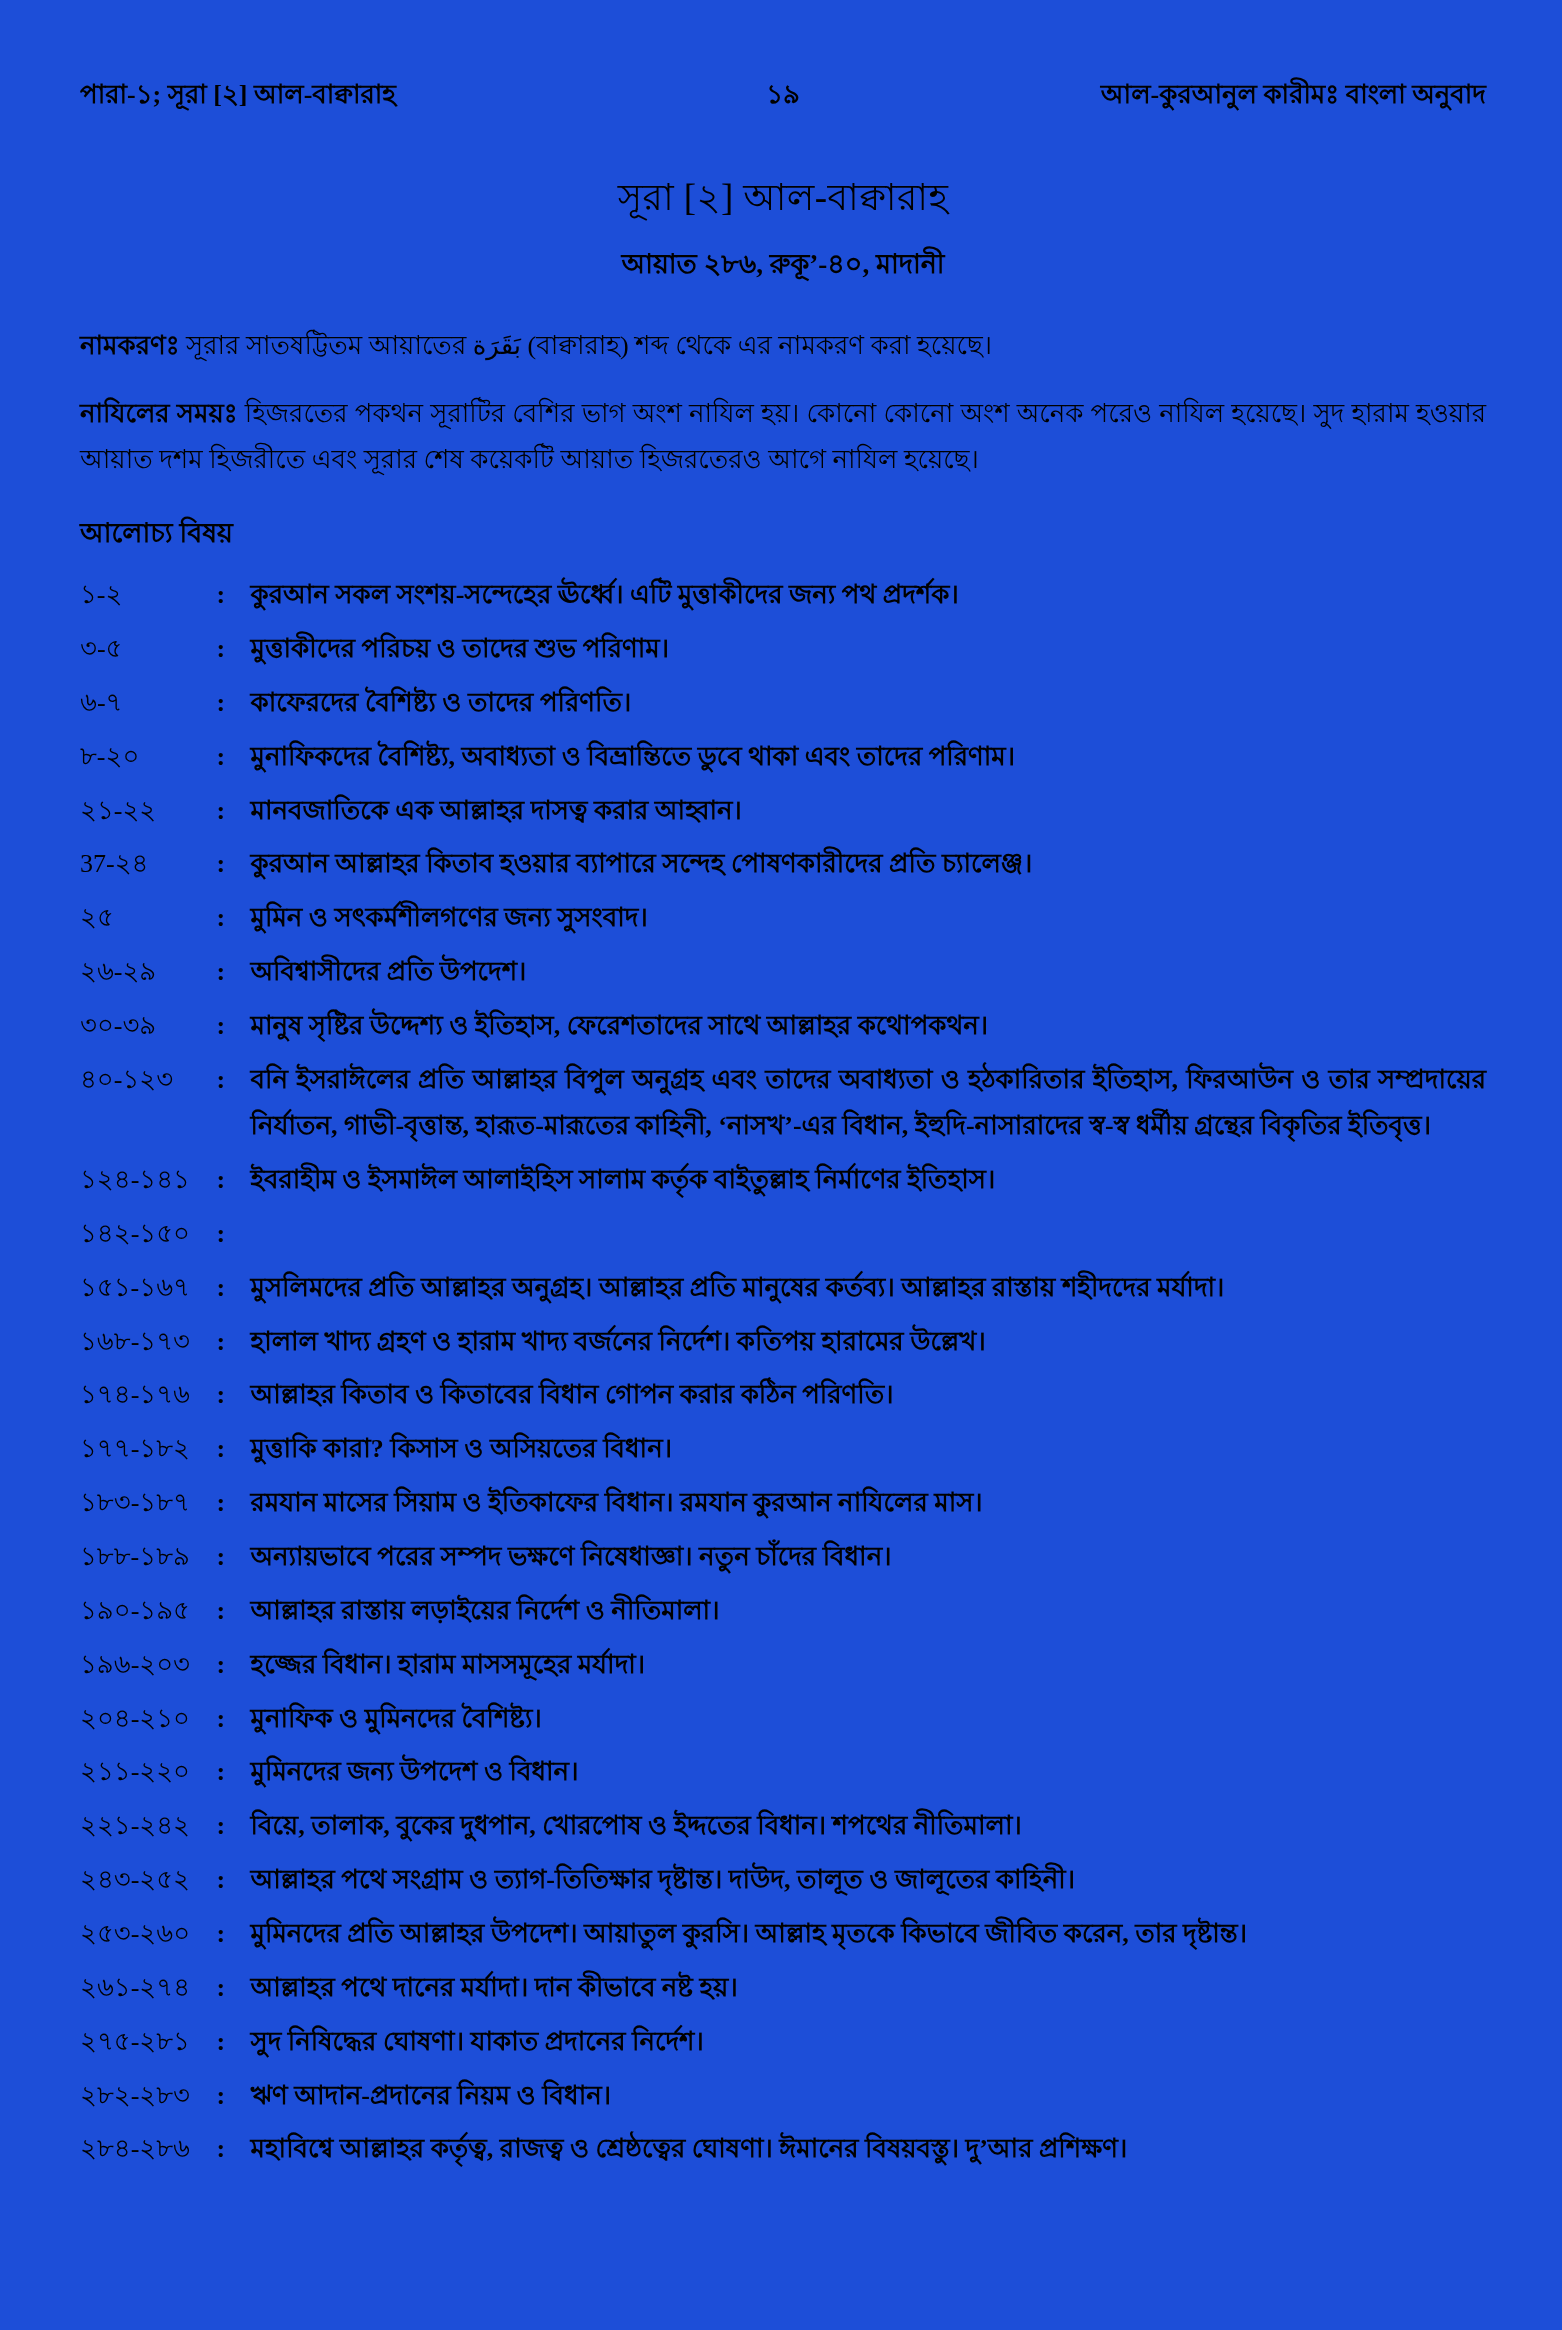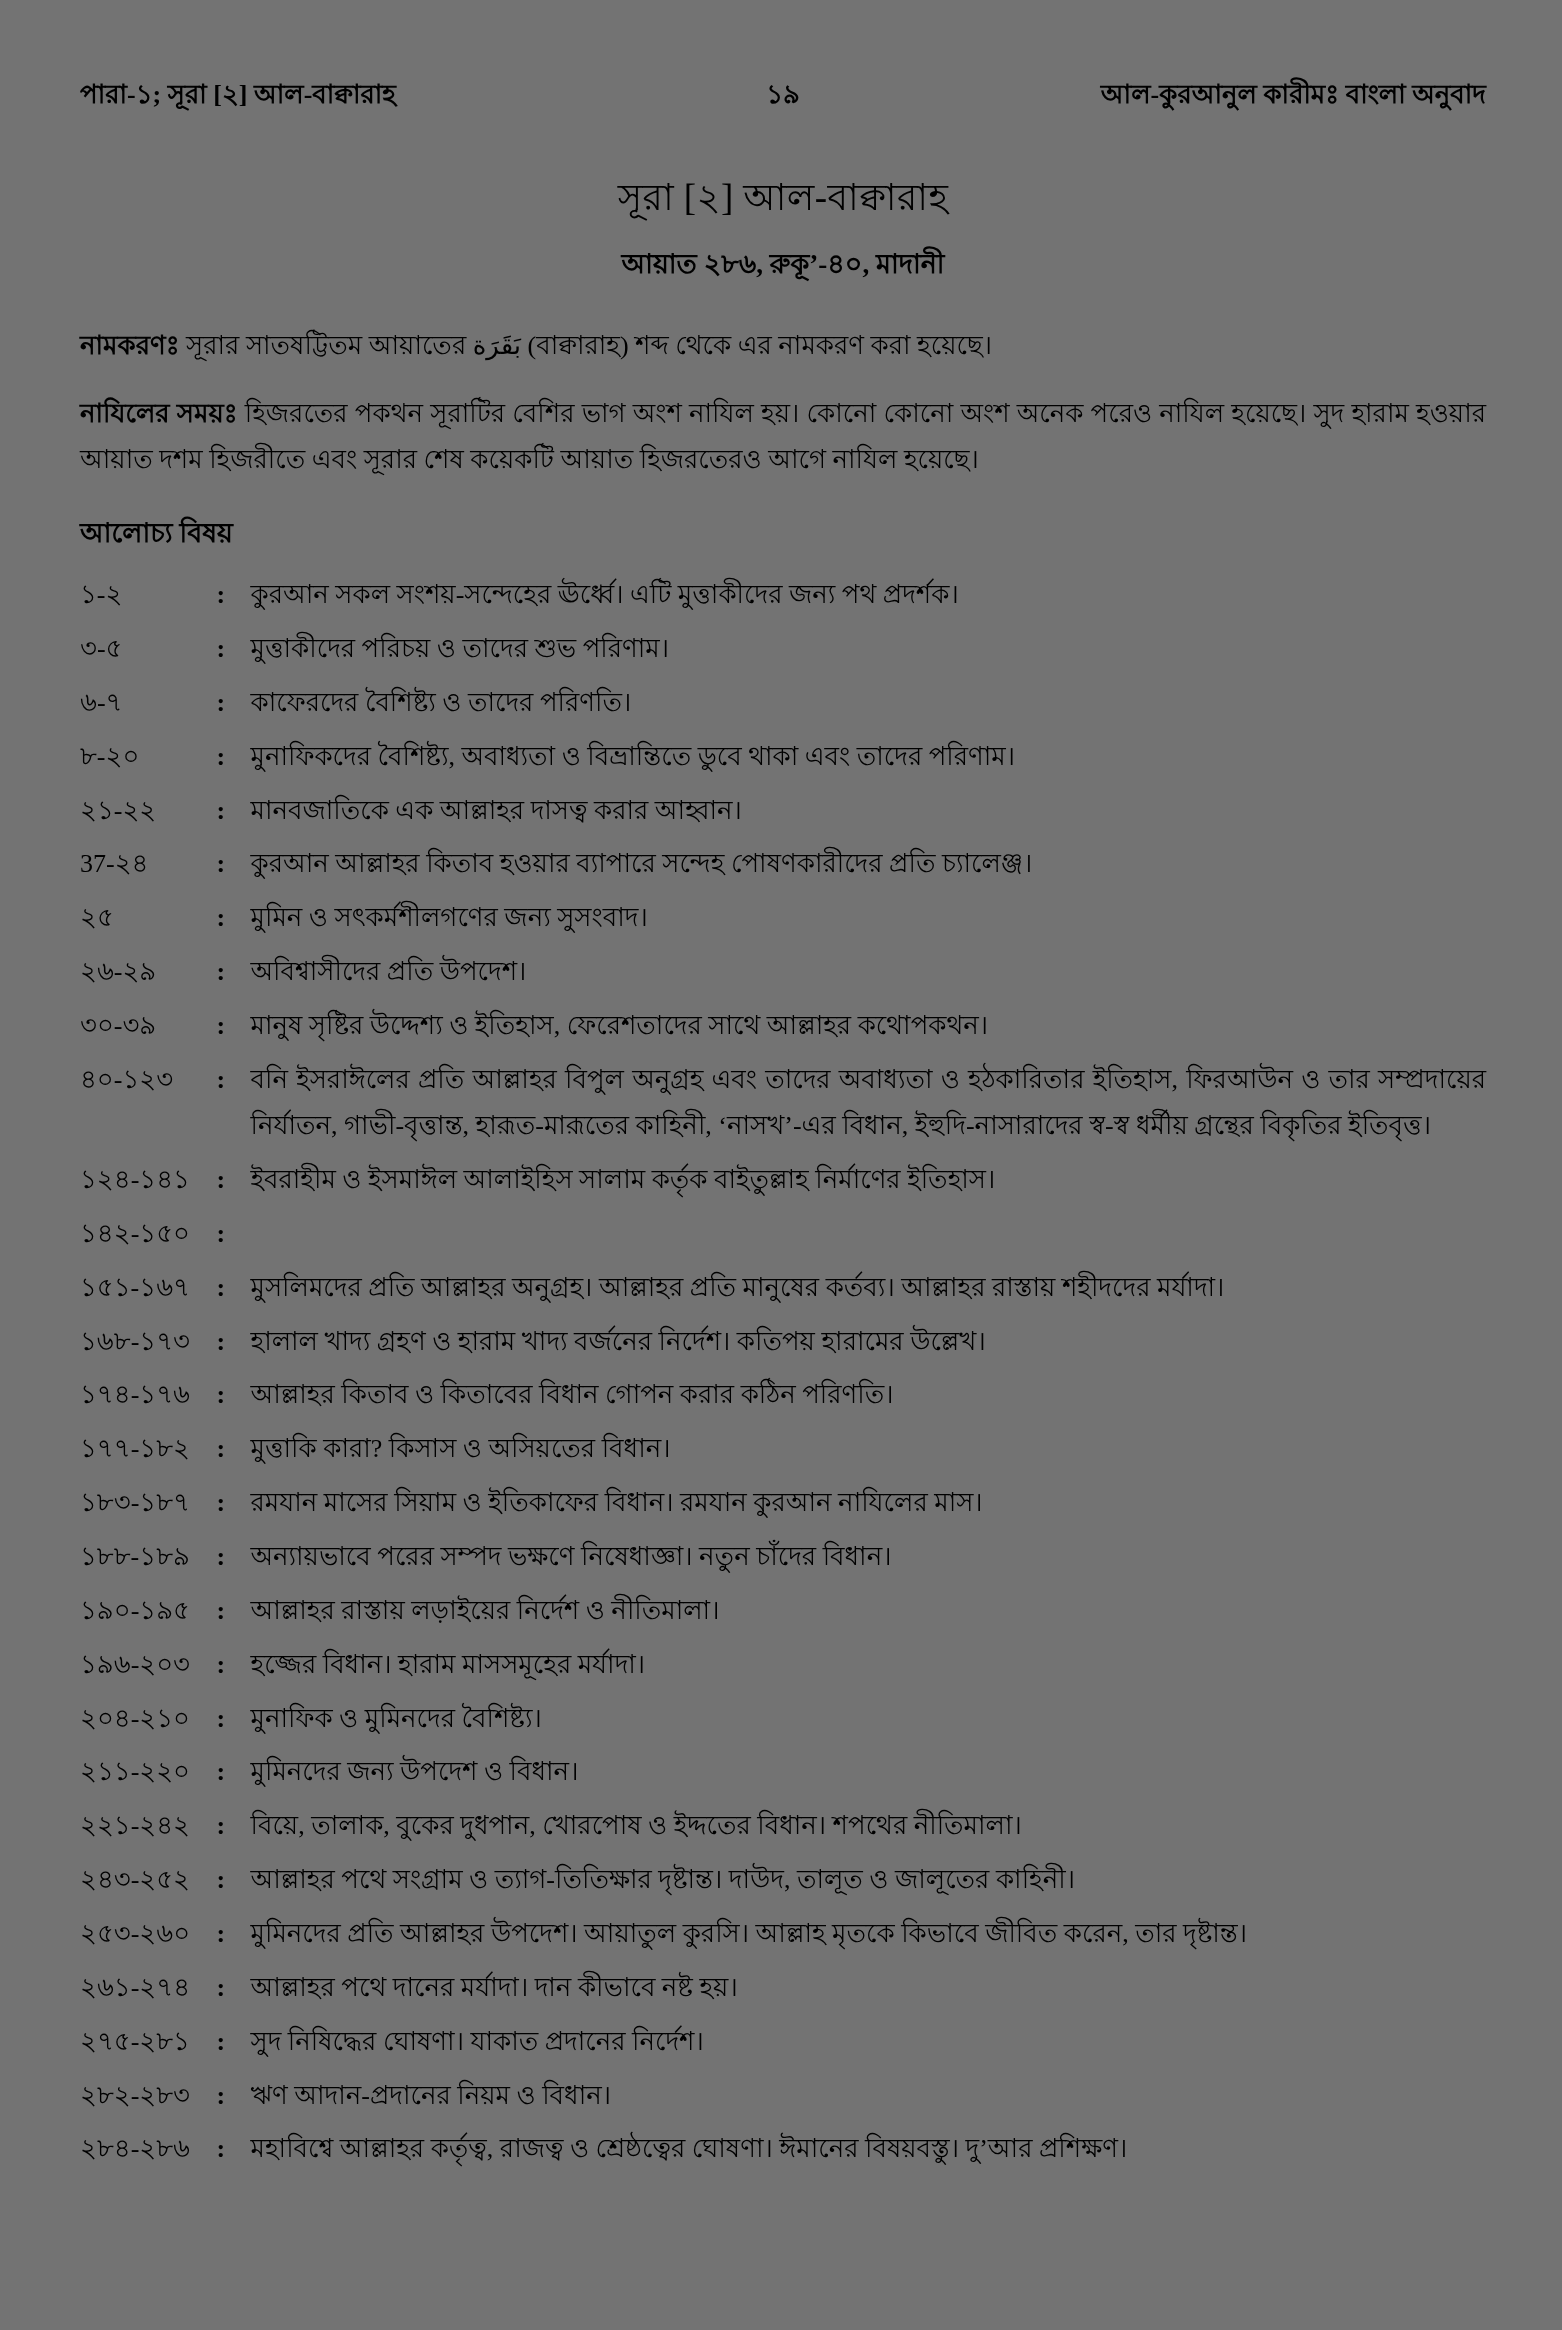--- a/index.html
+++ b/index.html
@@ -2,21 +2,21 @@
 <html lang="bn" style="font-size:13.4px"><head>
 <meta charset="utf-8">
 <style>
   * { margin: 0; padding: 0; box-sizing: border-box; }
   html, body { background: #e8e8e8; }
   .page {
     position: relative;
     width: 1562px;
     min-height: 2330px;
     margin: 0 auto;
-    background: #737373;
+    background: #1d4ed8;
     color: #000000;
     font-family: "Liberation Serif", "DejaVu Serif", serif;
     padding: 74px 76px 50px 80px;
   }
   
   .page-header {
     display: flex;
     align-items: baseline;
     font-size: 26px;
     font-weight: 600;
@@ -52,21 +52,21 @@
   .topic-row {
     display: grid;
     grid-template-columns: 111px 23.5px 1fr;
     column-gap: 18px;
     font-size: 26px;
     line-height: 1.78;
     margin-bottom: 7.6px;
   }
   .topic-range { white-space: nowrap; }
   .topic-colon { text-align: center; font-weight: 700; }
-  .topic-text  { text-align: justify; }
+  .topic-text  { text-align: justify; font-weight: bold; }
 </style>
 </head>
 <body>
 
 <div class="page">
 
   <div class="page-header">
     <div class="h-left">পারা-১; সূরা [২] আল-বাক্বারাহ</div>
     <div class="h-num">১৯</div>
     <div class="h-right">আল-কুরআনুল কারীমঃ বাংলা অনুবাদ</div>

